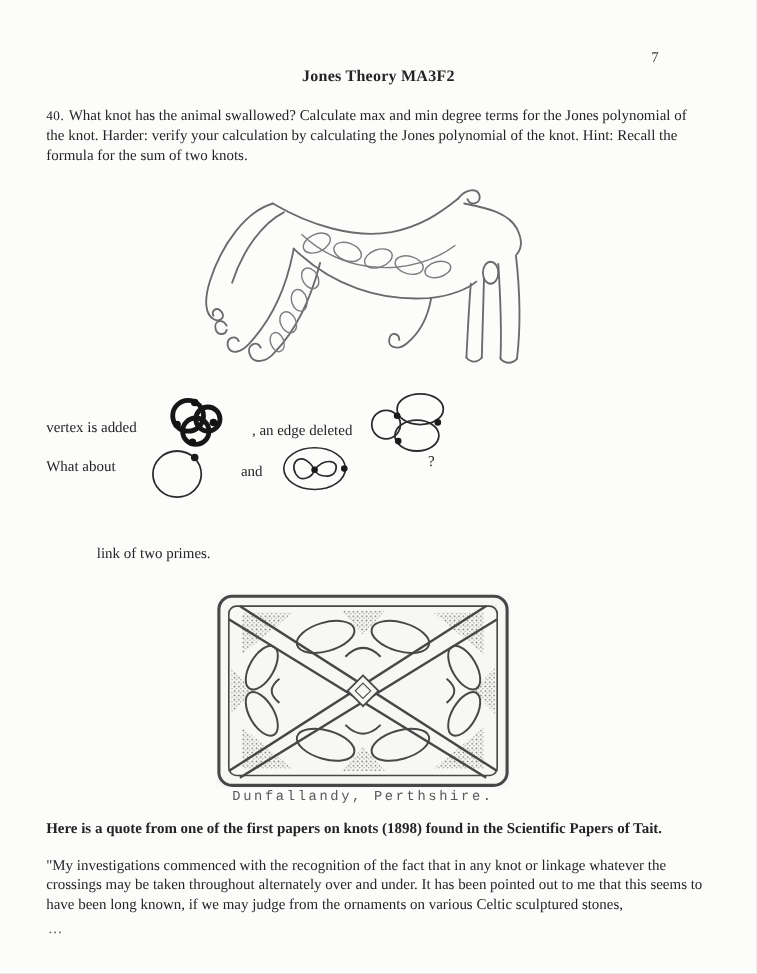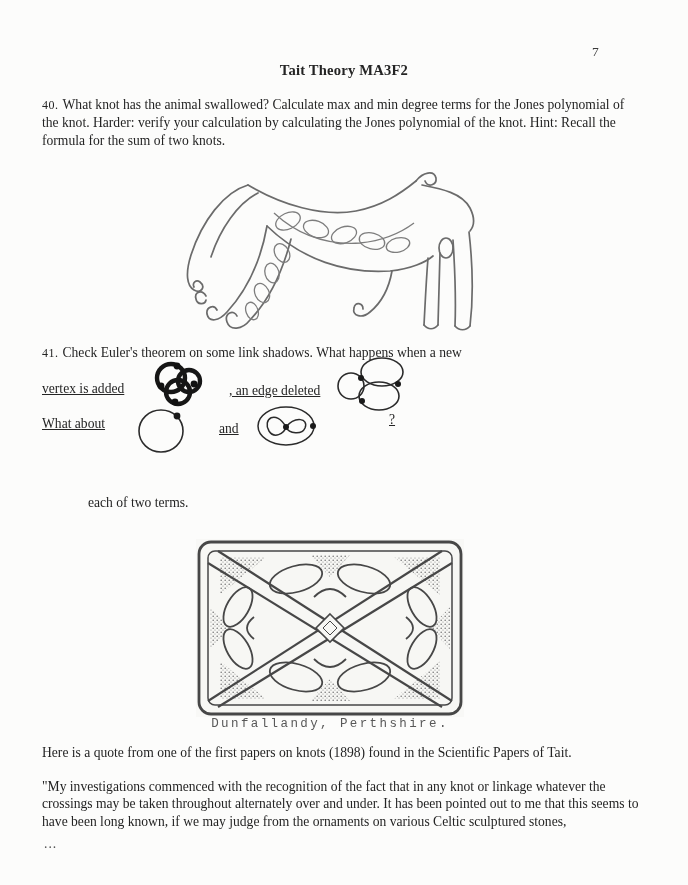--- a/index.html
+++ b/index.html
@@ -10,39 +10,39 @@
     background:#fcfcfb;
     font-family:"Liberation Serif", serif;
     color:#242424;
     overflow:hidden;
   }
   .abs{position:absolute;}
   .body-text{font-size:13.6px;line-height:17.3px;}
   .pagenum{font-size:13.5px;color:#3a3a3a;}
   .doc-title{width:100%;text-align:center;font-weight:bold;font-size:14.6px;letter-spacing:.2px;}
   .qnum{font-size:12px;letter-spacing:.5px;margin-right:4px;}
-  .inline-label{font-size:13.6px;text-decoration:underline;}
+  .inline-label{font-size:13.6px;}
   sup{font-size:9px;line-height:0;}
   .caption{
     font-family:Liberation Mono, monospace;
     font-size:12.5px;color:#585858;letter-spacing:2.4px;
     text-align:center;
   }
   .ellipsis{font-size:13.6px;color:#555;letter-spacing:1px;}
   svg{display:block;}
   .figure-halo{background:#f8f8f6;}
 </style>
 </head>
 <body>
 
 <div class="page">
 
   <div class="abs pagenum" style="left:592px;top:44px;">7</div>
 
-  <div class="abs doc-title" style="left:0;top:62px;">Tait Theory MA3F2</div>
+  <div class="abs doc-title" style="left:0;top:62px;">Jones Theory MA3F2</div>
 
   <div class="abs body-text" style="left:42px;top:96px;width:584px;">
     <span class="qnum">40.</span><span>What knot has the animal swallowed? Calculate max and min degree terms for the Jones polynomial of the knot. Harder: verify your calculation by calculating the Jones polynomial of the knot. Hint: Recall the formula for the sum of two knots.</span>
   </div>
 
   <div class="abs" style="left:170px;top:161px;">
     <svg width="320" height="176" viewBox="0 0 320 176">
       <g fill="none" stroke="#6b6b6b" stroke-width="1.7" stroke-linecap="round">
 
         <path d="M78,24 C112,44 152,56 186,50 C212,45 230,33 246,20"></path>
@@ -79,23 +79,20 @@
         <ellipse cx="202" cy="80" rx="13" ry="8" transform="rotate(15 202 80)"></ellipse>
         <ellipse cx="228" cy="84" rx="12" ry="7" transform="rotate(-15 228 84)"></ellipse>
         <ellipse cx="112" cy="92" rx="10" ry="7" transform="rotate(60 112 92)"></ellipse>
         <ellipse cx="102" cy="112" rx="10" ry="7" transform="rotate(75 102 112)"></ellipse>
         <ellipse cx="92" cy="132" rx="10" ry="7" transform="rotate(65 92 132)"></ellipse>
         <ellipse cx="82" cy="150" rx="9" ry="6" transform="rotate(70 82 150)"></ellipse>
       </g>
     </svg>
   </div>
 
-  <div class="abs body-text" style="left:42px;top:344px;width:600px;">
-    <span class="qnum">41.</span><span>Check Euler's theorem on some link shadows. What happens when a new</span>
-  </div>
 
   <div class="abs inline-label" style="left:42px;top:381px;">vertex is added</div>
 
   <div class="abs" style="left:147px;top:356px;">
     <svg width="64" height="58" viewBox="0 0 64 58">
       <g fill="none" stroke="#161616" stroke-width="4.4">
         <circle cx="24" cy="22" r="14"></circle>
         <circle cx="42" cy="25" r="11"></circle>
         <circle cx="31" cy="36" r="12"></circle>
       </g>
@@ -145,21 +142,21 @@
       </g>
       <g fill="#1a1a1a">
         <circle cx="30" cy="24" r="3"></circle>
         <circle cx="57" cy="23" r="3"></circle>
       </g>
     </svg>
   </div>
 
   <div class="abs inline-label" style="left:389px;top:412px;">?</div>
 
-  <div class="abs body-text" style="left:88px;top:494px;">each of two terms.</div>
+  <div class="abs body-text" style="left:88px;top:494px;">link of two primes.</div>
 
   <div class="abs figure-halo" style="left:196px;top:539px;">
     <svg width="268" height="178" viewBox="0 0 268 178">
       <defs>
         <pattern id="stipple" width="4" height="4" patternUnits="userSpaceOnUse">
           <circle cx="1.2" cy="1.2" r="0.8" fill="#777"></circle>
           <circle cx="3" cy="3" r="0.6" fill="#888"></circle>
         </pattern>
       </defs>
 
@@ -198,19 +195,19 @@
         <ellipse cx="226" cy="110" rx="22" ry="11" transform="rotate(-60 226 110)"></ellipse>
         <path d="M210,78 Q224,89 210,100"></path>
       </g>
 
       <path d="M134,75 L148,89 L134,103 L120,89 Z" fill="#f7f7f4" stroke="#474747" stroke-width="1.6"></path>
       <path d="M134,82 L141,89 L134,96 L127,89 Z" fill="none" stroke="#474747" stroke-width="1"></path>
     </svg>
   </div>
   <div class="abs caption" style="left:196px;top:717px;width:268px;">Dunfallandy, Perthshire.</div>
 
-  <div class="abs body-text" style="left:42px;top:744px;width:604px;">Here is a quote from one of the first papers on knots (1898) found in the Scientific Papers of Tait.</div>
+  <div class="abs body-text" style="left:42px;top:744px;width:604px;font-weight:bold;">Here is a quote from one of the first papers on knots (1898) found in the Scientific Papers of Tait.</div>
 
   <div class="abs body-text" style="left:42px;top:778px;width:606px;">"My investigations commenced with the recognition of the fact that in any knot or linkage whatever the crossings may be taken throughout alternately over and under. It has been pointed out to me that this seems to have been long known, if we may judge from the ornaments on various Celtic sculptured stones,</div>
 
   <div class="abs ellipsis" style="left:44px;top:836px;">...</div>
 
 </div>
 
 </body></html>

